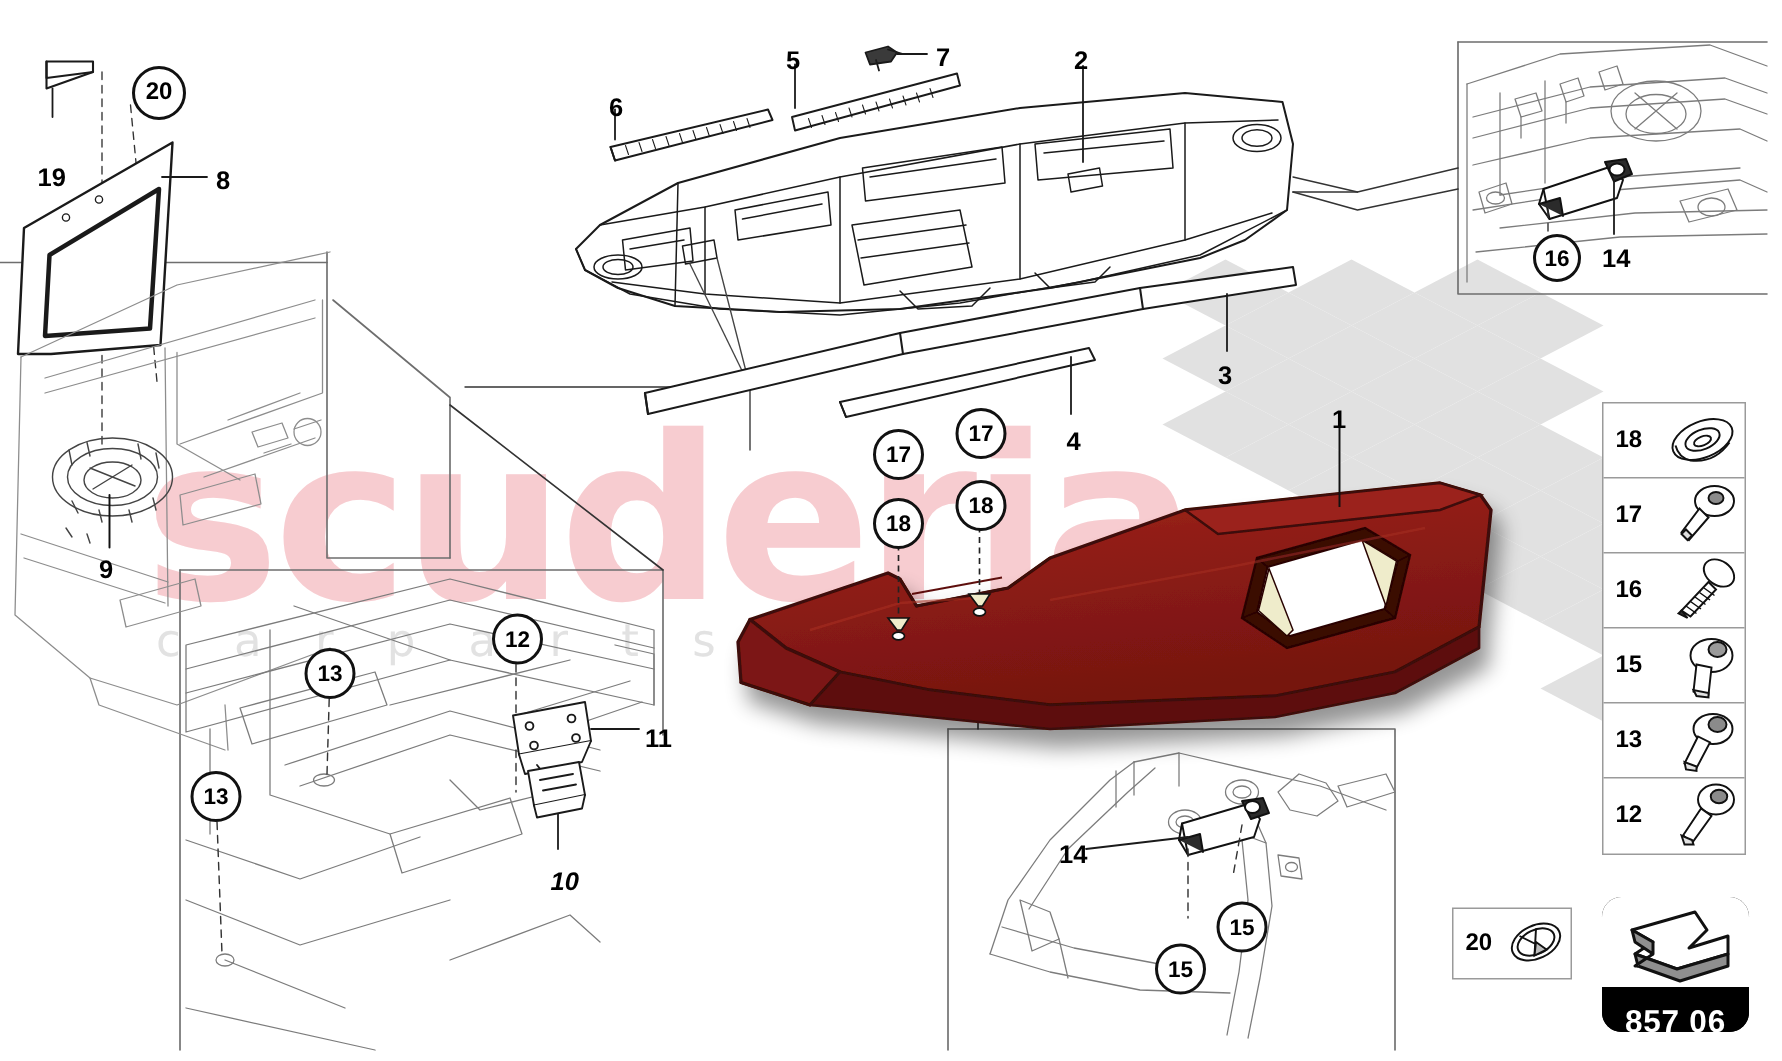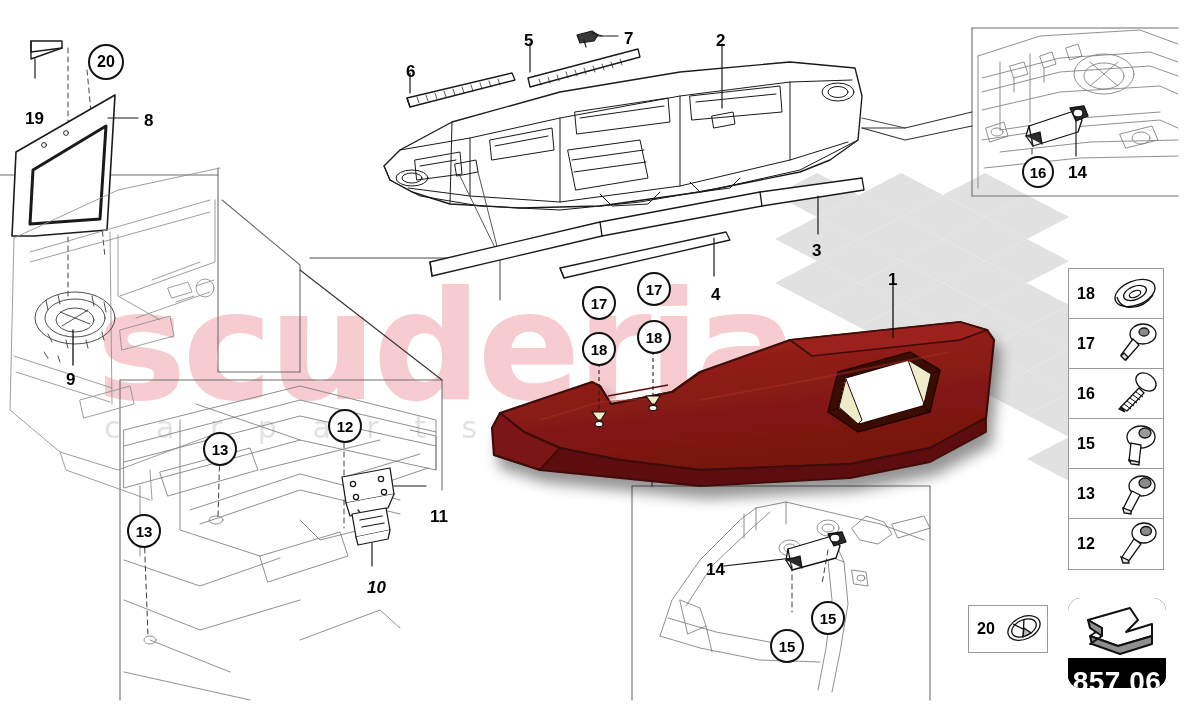--- a/index.html
+++ b/index.html
@@ -39,21 +39,21 @@
   .leg-ico{flex:1;height:100%;position:relative;}
 
   #legend20{position:absolute;left:968px;top:605px;width:80px;height:48px;
             border:1.6px solid #9a9a9a;background:#fff;display:flex;align-items:center;
             box-sizing:border-box;}
 
   
   #codebadge{position:absolute;left:1068px;top:598px;width:98px;height:90px;
              border-radius:13px;background:#000;overflow:hidden;box-sizing:border-box;}
   #codebadge .top{height:60px;background:#fff;position:relative;}
-  #codebadge .bot{height:48px;background:#000;color:#fff;font-size:28px;font-weight:700;
+  #codebadge .bot{height:48px;background:#000;color:#fff;font-size:21px;font-weight:700;
                   display:flex;align-items:center;justify-content:center;letter-spacing:0.5px;}
 </style>
 </head>
 <body>
 
 <div id="stage">
 
   <svg class="layer">
     <defs>
       <g id="dmd">
@@ -492,21 +492,21 @@
   <div class="numlab" style="left:144px;top:111px;">8</div>
   <div class="numlab" style="left:66px;top:370px;">9</div>
   <div class="numlab" style="left:406px;top:62px;">6</div>
   <div class="numlab" style="left:524px;top:31px;">5</div>
   <div class="numlab" style="left:624px;top:29px;">7</div>
   <div class="numlab" style="left:716px;top:31px;">2</div>
   <div class="numlab" style="left:812px;top:241px;">3</div>
   <div class="numlab" style="left:711px;top:285px;">4</div>
   <div class="numlab" style="left:888px;top:270px;">1</div>
   <div class="numlab" style="left:1068px;top:163px;">14</div>
-  <div class="numlab" style="left:430px;top:507px;">11</div>
+  <div class="numlab" style="left:430px;top:483px;">11</div>
   <div class="numlab" style="left:367px;top:578px;font-style:italic;">10</div>
   <div class="numlab" style="left:706px;top:560px;">14</div>
 
   <div id="legend">
 
     <div class="leg-row">
       <div class="leg-num">18</div>
       <div class="leg-ico">
         <svg width="56" height="50" viewBox="0 0 56 50">
           <g fill="#fff" stroke="#111" stroke-width="1.3">

